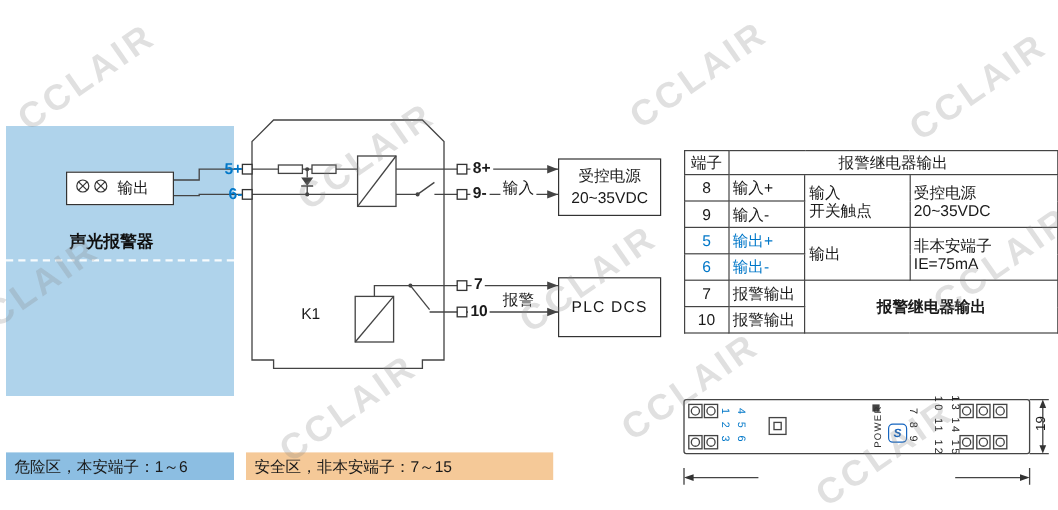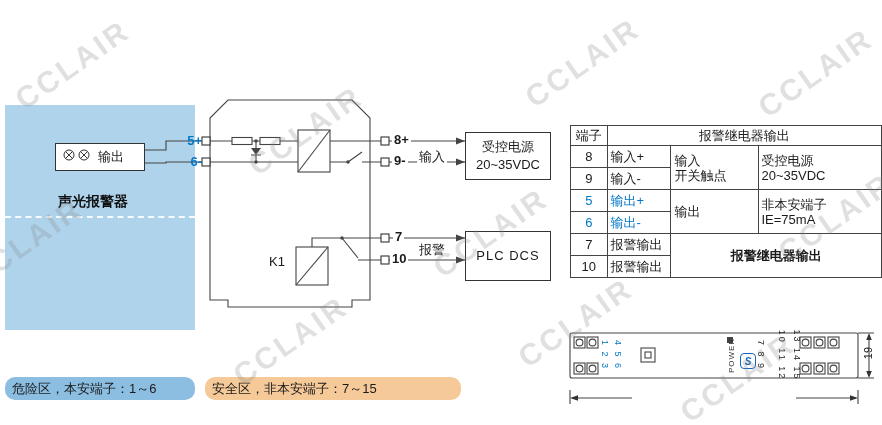--- a/index.html
+++ b/index.html
@@ -42,21 +42,21 @@
   .term-table .th td{height:19px;text-align:center;padding:0 4px;}
   .c-num{width:28px;text-align:center;padding:0;margin-left:44px;}
   .c-name{width:58px;padding-left:5px;}
   .c-type{width:82px;padding-left:5px;}
   .c-desc{width:118px;padding-left:5px;}
   .c-alarm{text-align:center;font-weight:bold;}
   .blue-row .c-num,.blue-row .c-name{color:#0077C8;}
 
   
   .bar{position:absolute;top:377px;height:23px;display:flex;align-items:center;font-size:13px;
-       padding-left:7px;box-sizing:border-box;z-index:2;white-space:nowrap;border-radius:10px;}
+       padding-left:7px;box-sizing:border-box;z-index:2;white-space:nowrap;}
   .bar-hazard{left:5px;width:190px;background:#8CBEE2;}
   .bar-safe{left:205px;width:256px;background:#F5C998;}
 
   
   .tv-num{position:absolute;z-index:6;font-size:9px;letter-spacing:2px;white-space:nowrap;
           transform:rotate(90deg);transform-origin:center;color:#222;}
   .tv-num.blue{color:#0077C8;}
   .tv-power{position:absolute;z-index:6;font-size:8px;letter-spacing:1px;color:#333;
             transform:rotate(-90deg);transform-origin:center;}
   .tv-logo{position:absolute;left:740px;top:353px;width:16px;height:16px;z-index:6;border:1.5px solid #1565C0;
@@ -180,21 +180,21 @@
     <polygon points="570,398 578,395.2 578,400.8" fill="#333"></polygon>
     <polygon points="858,398 850,395.2 850,400.8" fill="#333"></polygon>
   </svg>
 
   <span class="lab blue nobg" style="left:178px;top:134px;width:22px;text-align:right">5+</span>
   <span class="lab blue nobg" style="left:178px;top:155px;width:22px;text-align:right">6-</span>
   <span class="lab bold" style="left:392px;top:133px">8+</span>
   <span class="lab bold" style="left:392px;top:154px">9-</span>
   <span class="lab bold" style="left:393px;top:230px">7</span>
   <span class="lab bold" style="left:390px;top:252px">10</span>
-  <span class="lab nobg" style="left:267px;top:255px">K1</span>
+  <span class="lab nobg" style="left:249px;top:255px">K1</span>
   <span class="lab" style="left:417px;top:150px">输入</span>
   <span class="lab" style="left:417px;top:243px">报警</span>
 
   <div class="dbox" style="left:465px;top:132px;width:84px;height:46px">
     <span>受控电源</span>
     <span>20~35VDC</span>
   </div>
   <div class="dbox" style="left:465px;top:231px;width:84px;height:48px;letter-spacing:1px">
     <span>PLC DCS</span>
   </div>

